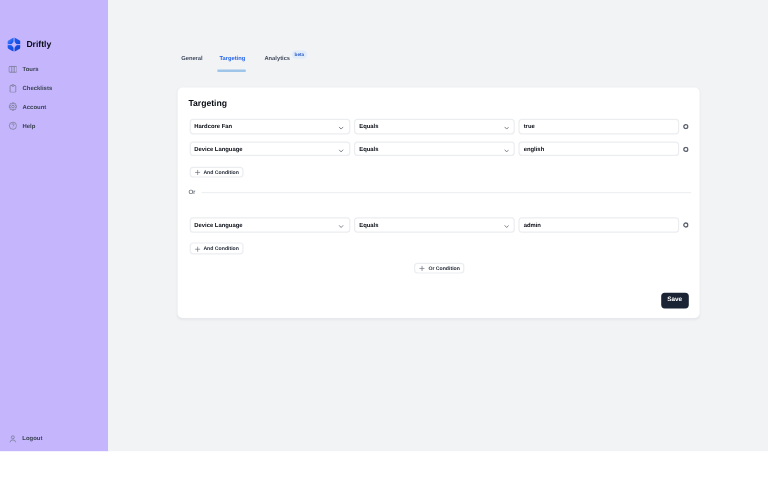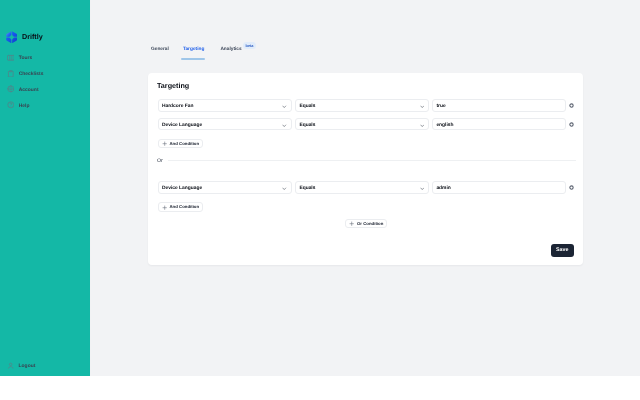--- a/index.html
+++ b/index.html
@@ -10,21 +10,21 @@
     font-family: "Liberation Sans", sans-serif;
     background:#ffffff;
     -webkit-font-smoothing: antialiased;
     text-rendering: geometricPrecision;
   }
   .app { position:relative; width:640px; height:400px; background:#ffffff; }
 
   
   .sidebar {
     position:absolute; left:0; top:0;
-    width:91px; height:376px; background:#14b8a6;
+    width:91px; height:376px; background:#c4b5fd;
     border-right:1px solid #f1f2f4;
   }
   .brand { position:absolute; left:6px; top:30.8px; display:flex; align-items:center; }
   .brand-logo { width:11.4px; height:12.4px; display:block; }
   .brand-name { font-size:7.2px; font-weight:700; color:#080c14; letter-spacing:0px; margin-left:4.6px; }
 
   .nav { position:absolute; left:0; top:50.2px; width:91px; }
   .nav-item { display:flex; align-items:center; height:15.8px; padding-left:6.6px; cursor:pointer; }
   .nav-item .ico { width:7.6px; height:7.6px; flex:0 0 7.6px; display:block; margin-top:-1px; }
   .nav-label { font-size:4.95px; font-weight:600; color:#3a4250; margin-left:4.6px; margin-top:1.2px; }

